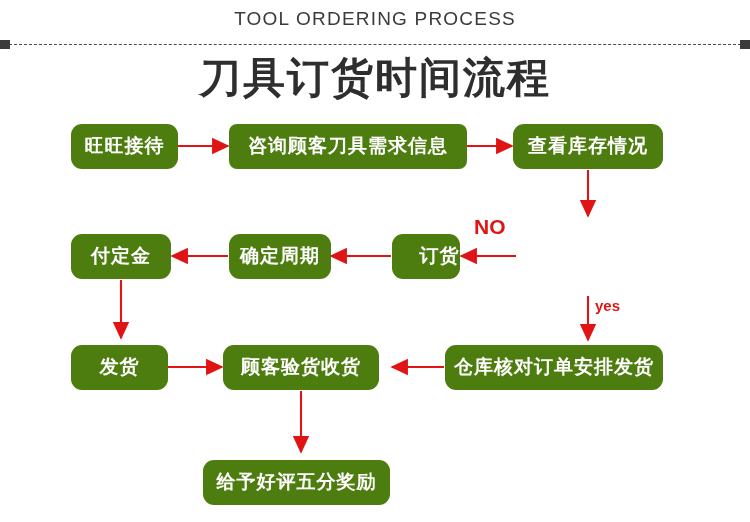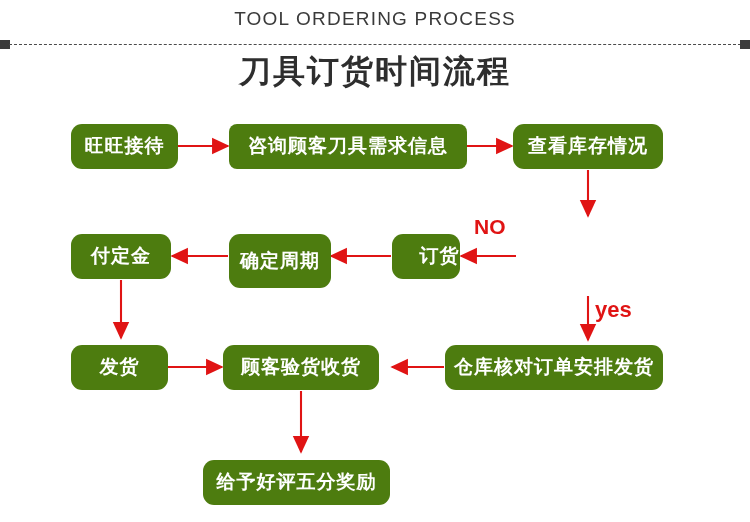--- a/index.html
+++ b/index.html
@@ -28,21 +28,21 @@
     border-top:1px dashed #4a4a4a;
   }
   .divider .cap{
     position:absolute;top:0;width:10px;height:9px;background:#3b3b3b;
   }
   .divider .cap.l{left:0;}
   .divider .cap.r{right:0;}
   .hdr-cn{
     position:absolute;left:0;top:50px;width:750px;
     text-align:center;
-    font-size:32px;font-weight:bold;color:#2e2e2e;
+    font-size:42px;font-weight:bold;color:#2e2e2e;
     letter-spacing:2px;
     font-family:"Liberation Sans","DejaVu Sans",sans-serif;
   }
 
   
   .watermark{
     position:absolute;left:170px;top:265px;width:380px;height:120px;
     pointer-events:none;
   }
 
@@ -67,21 +67,21 @@
   .conn{position:absolute;}
   .conn svg{display:block;overflow:visible;}
 
   .lbl{
     position:absolute;
     color:#e01414;
     font-weight:bold;
     font-family:"Liberation Sans","DejaVu Sans",sans-serif;
   }
   .lbl.no{font-size:21px;}
-  .lbl.yes{font-size:22px;}
+  .lbl.yes{font-size:15px;}
 </style>
 </head>
 <body>
 
 <div id="canvas">
 
   <div class="hdr-en">TOOL ORDERING PROCESS</div>
 
   <div class="divider">
     <div class="cap l"></div>
@@ -129,21 +129,21 @@
 
   <div class="node" style="left:71px;top:124px;width:107px;height:45px;">旺旺接待</div>
 
   <div class="node" style="left:229px;top:124px;width:238px;height:45px;border-radius:8px;">咨询顾客刀具需求信息</div>
 
   <div class="node" style="left:513px;top:124px;width:150px;height:45px;">查看库存情况</div>
 
 
   <div class="node" style="left:392px;top:234px;width:68px;height:45px;padding-left:27px;">订货</div>
 
-  <div class="node" style="left:229px;top:234px;width:102px;height:54px;">确定周期</div>
+  <div class="node" style="left:229px;top:234px;width:102px;height:45px;">确定周期</div>
 
   <div class="node" style="left:71px;top:234px;width:100px;height:45px;">付定金</div>
 
   <div class="node" style="left:71px;top:345px;width:97px;height:45px;">发货</div>
 
   <div class="node" style="left:223px;top:345px;width:156px;height:45px;">顾客验货收货</div>
 
   <div class="node" style="left:445px;top:345px;width:218px;height:45px;">仓库核对订单安排发货</div>
 
   <div class="node" style="left:203px;top:460px;width:187px;height:45px;">给予好评五分奖励</div>

